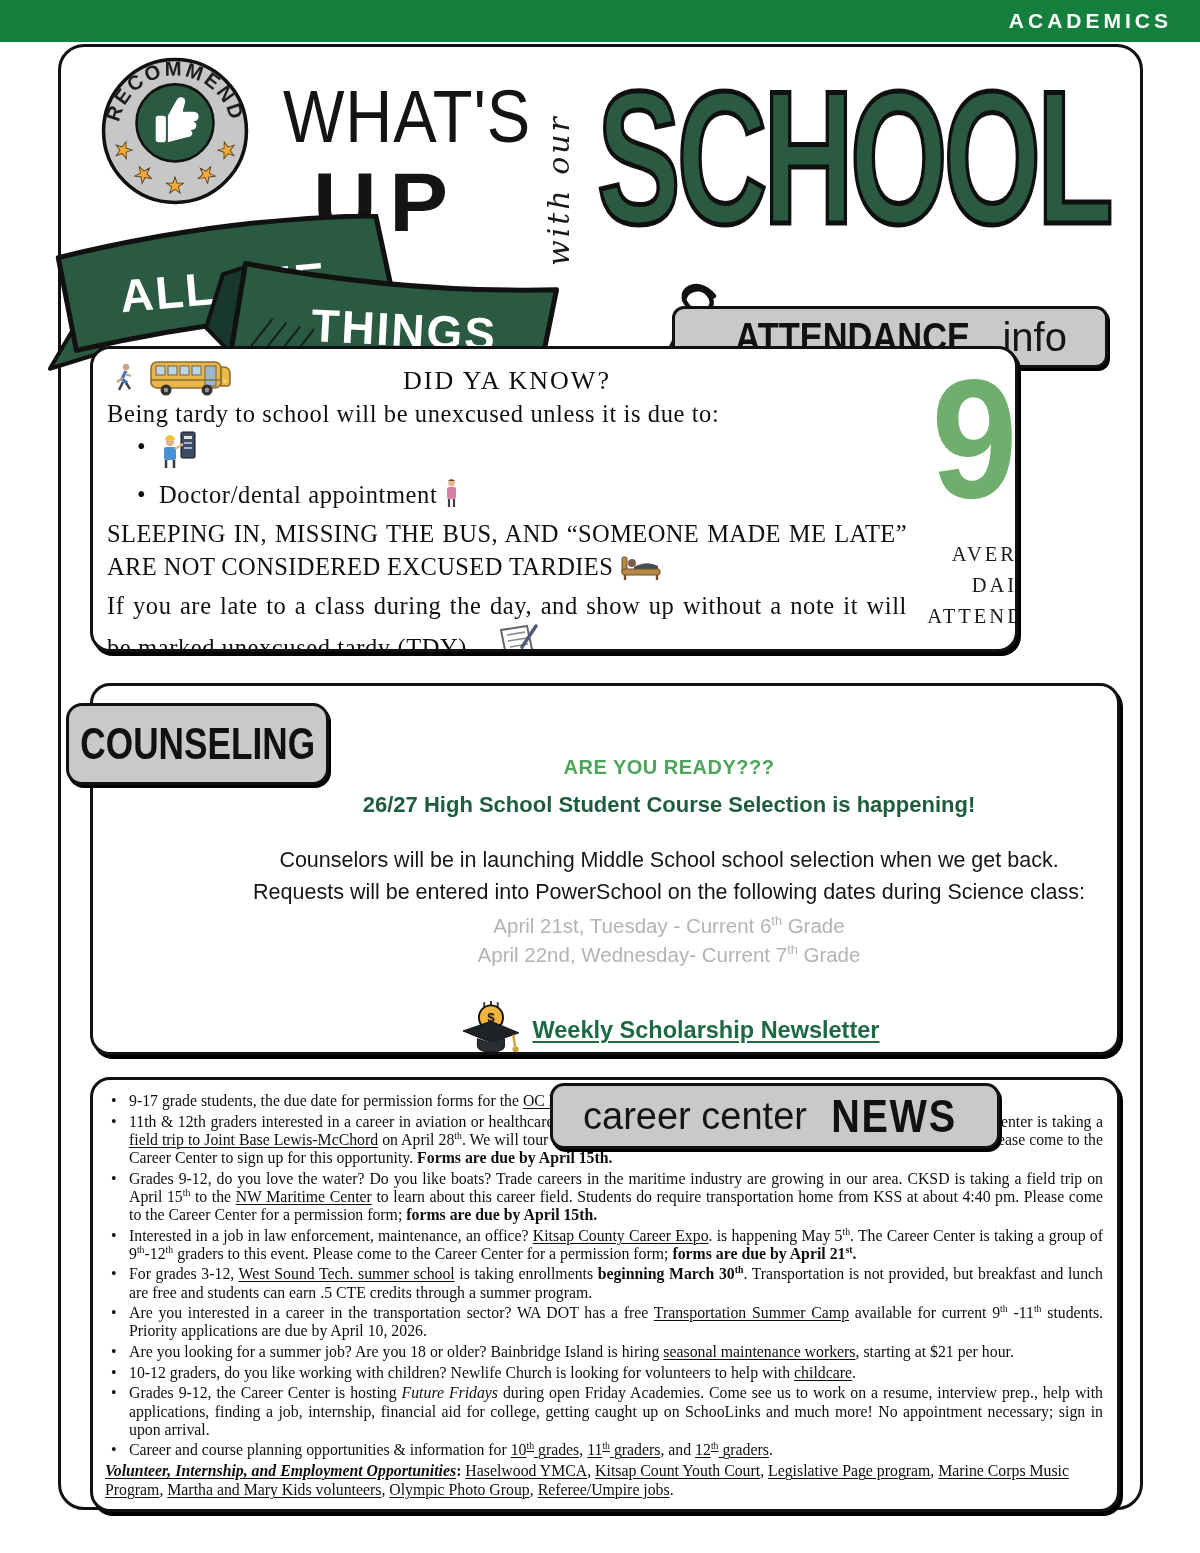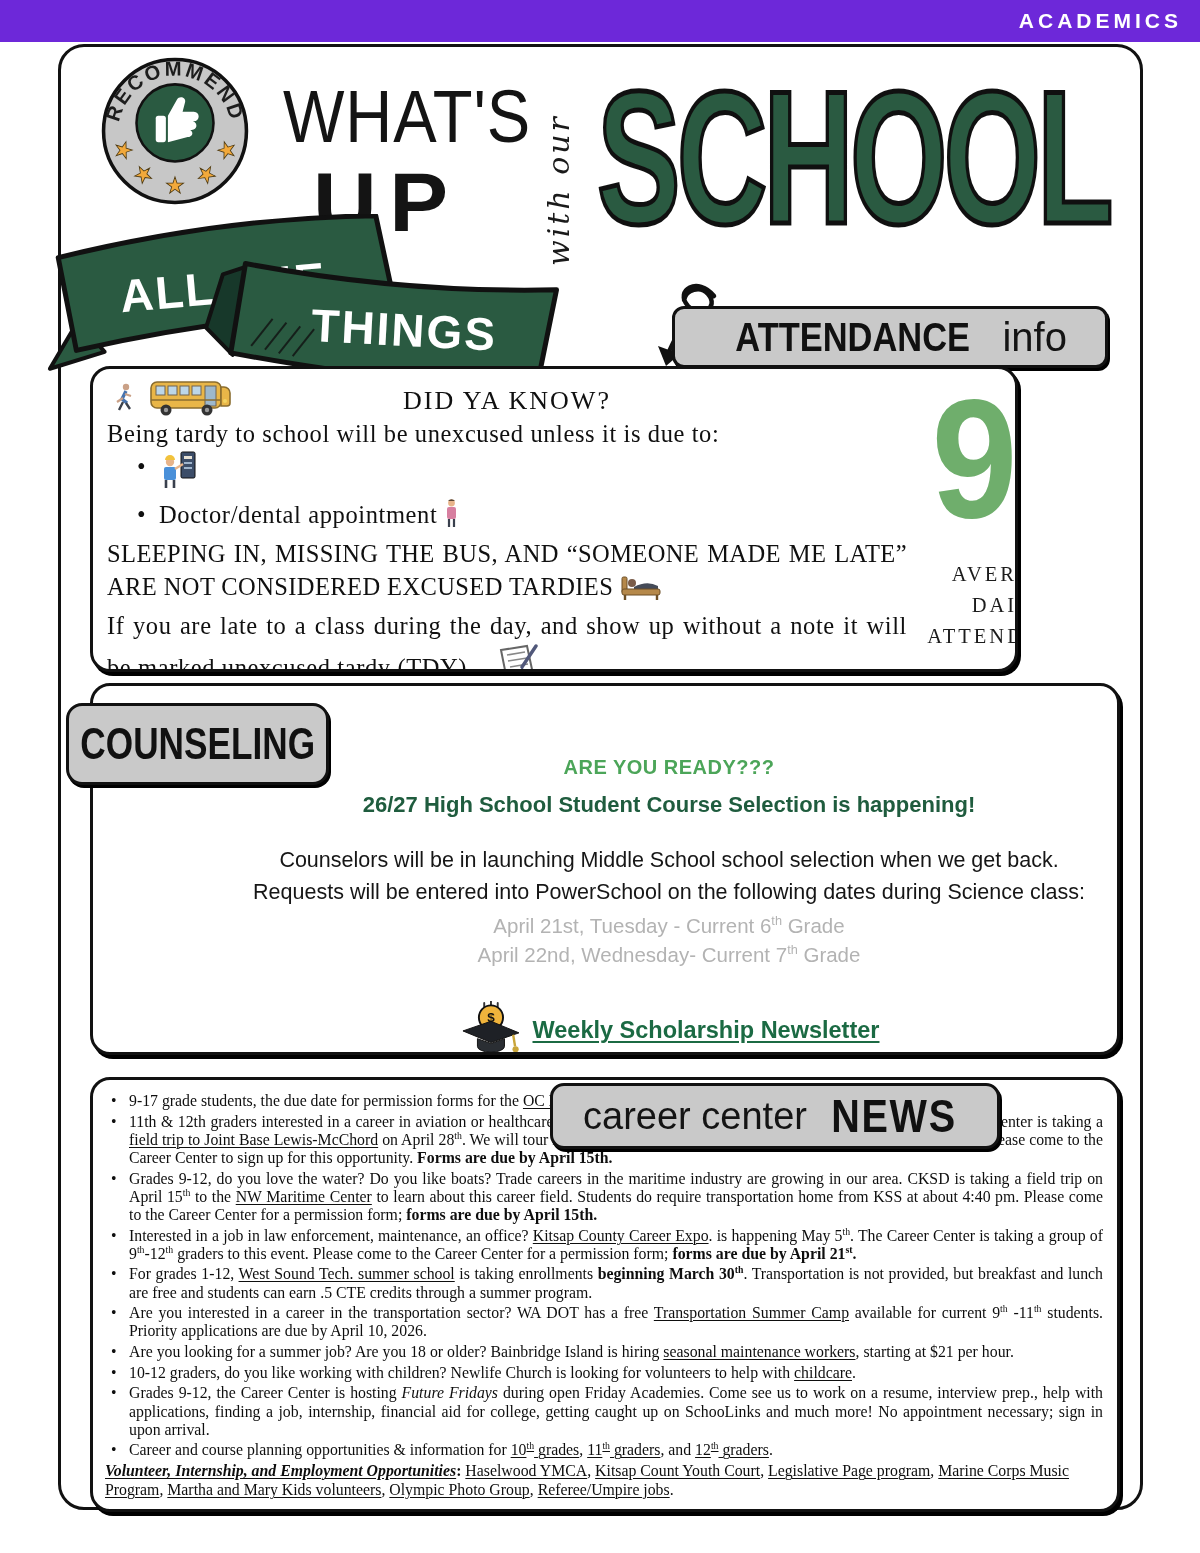--- a/index.html
+++ b/index.html
@@ -2,22 +2,22 @@
 <html><head>
 <meta charset="utf-8">
 <style>
   * { margin:0; padding:0; box-sizing:border-box; }
   html,body { background:#fff; }
   .canvas {
     position:relative; width:1200px; height:1553px; background:#fff;
     font-family:"Liberation Sans", sans-serif; color:#111; overflow:hidden;
   }
   
-  .topbar { position:absolute; left:0; top:0; width:1200px; height:42px; background:#6d28d9;
-    display:flex; align-items:center; justify-content:flex-end; padding-right:18px; }
+  .topbar { position:absolute; left:0; top:0; width:1200px; height:42px; background:#15803d;
+    display:flex; align-items:center; justify-content:flex-end; padding-right:28px; }
   .topbar-label { color:#fff; font-weight:700; font-size:21px; letter-spacing:4px; }
 
   
   .page-border { position:absolute; left:58px; top:44px; width:1085px; height:1466px;
     border:3px solid #111; border-radius:26px; background:#fff; }
 
   
   .badge { position:absolute; left:100px; top:56px; width:150px; height:150px; }
   .whats { position:absolute; left:283px; top:80px; font-size:74px; font-weight:400; color:#141414;
     letter-spacing:1px; transform:scaleX(.88); transform-origin:left top; line-height:1; }
@@ -40,21 +40,21 @@
   .chip-light { font-weight:400; font-size:40px; color:#141414; white-space:nowrap; }
   .couns-chip { left:66px; top:703px; width:263px; height:82px; border-radius:16px; }
   .couns-chip .chip-bold { font-size:44px; transform:scaleX(.80); }
   .career-chip { left:550px; top:1083px; width:450px; height:66px; border-radius:14px; gap:14px; }
   .career-chip .chip-light { font-size:38px; }
   .career-chip .chip-bold { font-size:46px; letter-spacing:2px; transform:scaleX(.86); }
 
   
   .sec-box { position:absolute; background:#fff; border:3px solid #111; border-radius:20px;
     box-shadow:3px 4px 0 #000; overflow:hidden; }
-  .att-box { left:90px; top:366px; width:928px; height:306px; }
+  .att-box { left:90px; top:346px; width:928px; height:306px; }
   .couns-box { left:90px; top:683px; width:1030px; height:372px; }
   .career-box { left:90px; top:1077px; width:1030px; height:435px; }
 
   
   .att-left { position:absolute; left:14px; top:8px; width:800px;
     font-family:"Liberation Serif", serif; font-size:24.5px; line-height:1.35; color:#101010;
     letter-spacing:.6px; }
   .att-titlerow { position:relative; height:40px; }
   .att-runner { position:absolute; left:6px; top:6px; }
   .att-bus { position:absolute; left:42px; top:0; }
@@ -293,21 +293,21 @@
     <span class="chip-bold">COUNSELING</span>
   </div>
 
   <div class="sec-box career-box">
     <div class="career-body">
       <ul class="career-list">
           <li><span>9-17 grade students, the due date for permission forms for the </span><span class="fu">OC Healthcare Expo</span><span>.  has been extended to </span><span class="fb">April 15</span><sup class="fb">th</sup><span class="fb">!</span></li>
           <li><span>11th &amp; 12th graders interested in a career in aviation or healthcare? Want to see what it is like to work on a military base? The Career Center is taking a </span><span class="fu">field trip to Joint Base Lewis-McChord</span><span> on April 28</span><sup>th</sup><span>.  We will tour Madigan Army Medical Center and the aviation section of the base. Please come to the Career Center to sign up for this opportunity.  </span><span class="fb">Forms are due by April 15th.</span></li>
           <li><span>Grades 9-12, do you love the water?  Do you like boats?  Trade careers in the maritime industry are growing in our area.  CKSD is taking a field trip on April 15</span><sup>th</sup><span> to the </span><span class="fu">NW Maritime Center</span><span> to learn about this career field.  Students do require transportation home from KSS at about 4:40 pm.  Please come to the Career Center for a permission form; </span><span class="fb">forms are due by April 15th.</span></li>
           <li><span>Interested in a job in law enforcement, maintenance,  an office?  </span><span class="fu">Kitsap County Career Expo</span><span>. is happening May 5</span><sup>th</sup><span>.  The Career Center is taking a group of 9</span><sup>th</sup><span>-12</span><sup>th</sup><span> graders to this event.  Please come to the Career Center for a permission form; </span><span class="fb">forms are due by  April 21</span><sup class="fb">st</sup><span class="fb">.</span></li>
-          <li><span>For grades 1-12, </span><span class="fu">West Sound Tech. summer school</span><span> is taking enrollments </span><span class="fb">beginning March 30</span><sup class="fb">th</sup><span>. Transportation is not provided, but breakfast and lunch are free and students can earn .5 CTE credits through a summer program.</span></li>
+          <li><span>For grades 3-12, </span><span class="fu">West Sound Tech. summer school</span><span> is taking enrollments </span><span class="fb">beginning March 30</span><sup class="fb">th</sup><span>. Transportation is not provided, but breakfast and lunch are free and students can earn .5 CTE credits through a summer program.</span></li>
           <li><span>Are you interested in a career in the transportation sector?  WA DOT has a  free </span><span class="fu">Transportation Summer Camp</span><span> available for current  9</span><sup>th</sup><span> -11</span><sup>th</sup><span> students.  Priority applications are due by April  10, 2026.</span></li>
           <li><span>Are you looking for a summer job?  Are you 18 or older?  Bainbridge Island is hiring </span><span class="fu">seasonal maintenance workers</span><span>, starting at $21 per hour.</span></li>
           <li><span>10-12 graders, do you like working with children?  Newlife Church is looking for volunteers to help with </span><span class="fu">childcare</span><span>.</span></li>
           <li><span>Grades 9-12, the Career Center is hosting </span><span class="fi">Future Fridays</span><span> during open Friday Academies.  Come see us to work on a resume, interview prep., help with applications, finding a job, internship, financial aid for college, getting caught up on SchooLinks and much more!  No appointment necessary; sign in upon arrival.</span></li>
           <li><span>Career and course planning opportunities &amp; information for </span><span class="fu">10</span><sup class="fu">th</sup><span class="fu"> grades</span><span>, </span><span class="fu">11</span><sup class="fu">th</sup><span class="fu"> graders</span><span>, and </span><span class="fu">12</span><sup class="fu">th</sup><span class="fu"> graders</span><span>.</span></li>
         </ul>
       <div class="career-footer"><span class="fb fi fu">Volunteer, Internship, and Employment Opportunities</span><span class="fb">: </span><span class="fu">Haselwood YMCA</span><span>, </span><span class="fu">Kitsap Count Youth Court</span><span>, </span><span class="fu">Legislative Page program</span><span>, </span><span class="fu">Marine Corps Music Program</span><span>, </span><span class="fu">Martha and Mary Kids volunteers</span><span>, </span><span class="fu">Olympic Photo Group</span><span>, </span><span class="fu">Referee/Umpire jobs</span><span>.</span></div>
     </div>
   </div>
 

